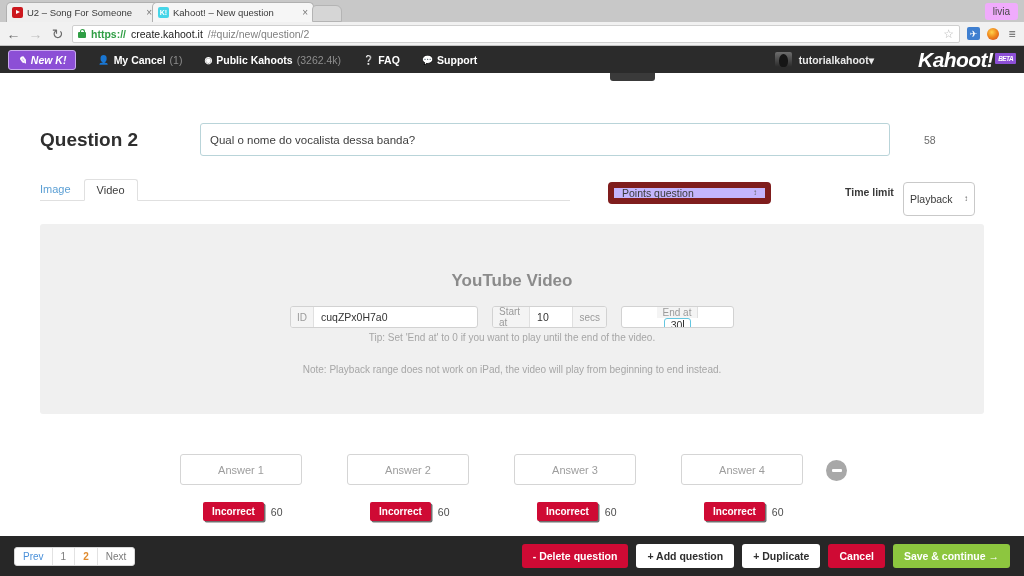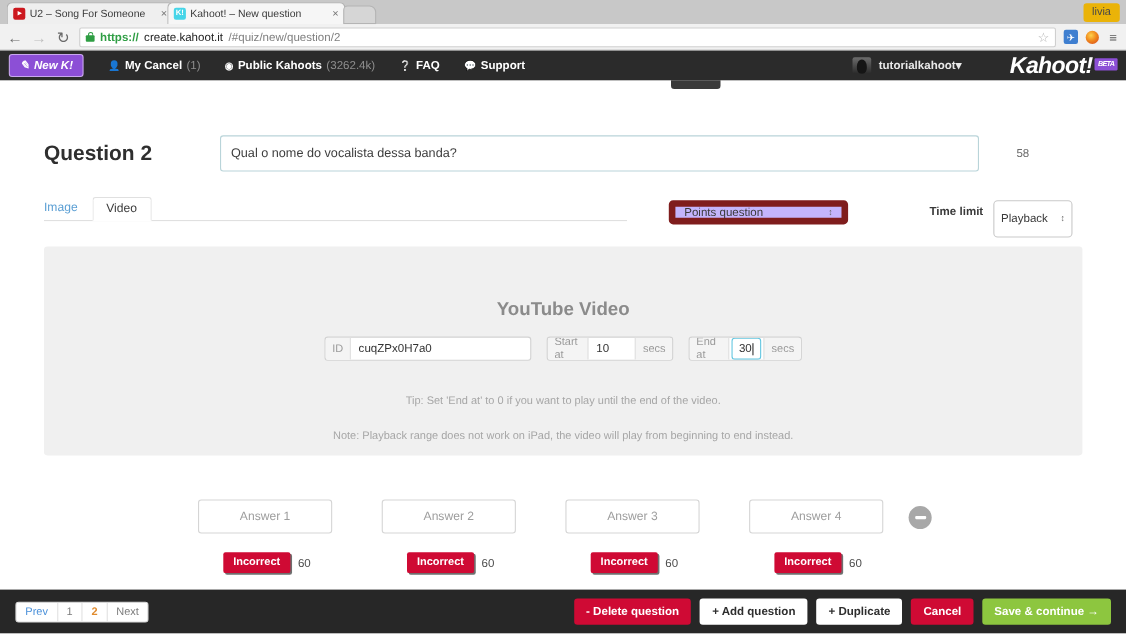--- a/index.html
+++ b/index.html
@@ -31,21 +31,21 @@
   .fav-k { background:#46d5e8; color:#fff; font-size:7px; font-weight:bold;
     display:flex; align-items:center; justify-content:center; }
   .btab .tlabel { overflow:hidden; text-overflow:ellipsis; max-width:112px; }
   .btab .tclose { margin-left:auto; color:#777; font-size:10px; padding-left:4px; }
   .newtab {
     position:absolute; top:5px; left:312px; width:30px; height:17px;
     background:#d6d6d6; border:1px solid #b4b4b4; border-radius:4px 6px 0 0;
   }
   .chrome-user {
     position:absolute; top:3px; right:6px; height:17px; padding:0 8px;
-    background:#eab308; border-radius:3px; color:#484848;
+    background:#f0abfc; border-radius:3px; color:#484848;
     font-size:10px; display:flex; align-items:center;
   }
 
   .omnibar {
     position:absolute; top:22px; left:0; width:1024px; height:24px;
     background:#f1f1f1; border-bottom:1px solid #c3c3c3;
     display:flex; align-items:center; padding:0 6px; gap:7px;
   }
   .navbtn { font-size:14px; color:#6a6a6a; width:15px; text-align:center; line-height:1; }
   .navbtn.dim { color:#bdbdbd; }
@@ -150,27 +150,27 @@
   .yt-fields { display:flex; justify-content:center; align-items:center; gap:0; margin-top:15px; }
   .fld { display:flex; align-items:center; height:22px; border:1px solid #d2d2d2;
     border-radius:3px; background:#fff; overflow:hidden; }
   .fld .pfx { background:#f4f4f4; border-right:1px solid #e0e0e0; color:#9a9a9a;
     font-size:10px; padding:0 6px; height:100%; display:flex; align-items:center; }
   .fld .val { font-size:10.5px; color:#333; padding:0 7px; }
   .fld.id { width:188px; }
   .fld.id .val { flex:1; }
   .fld.start { width:115px; margin-left:14px; }
   .fld.start .val { width:52px; }
-  .fld.end { width:103px; margin-left:14px; }
+  .fld.end { width:113px; margin-left:14px;flex-direction:column; }
   .fld .sfx { background:#f4f4f4; border-left:1px solid #e0e0e0; color:#9a9a9a;
     font-size:10px; padding:0 6px; height:100%; display:flex; align-items:center; margin-left:auto; }
   .inp-focus { border:1px solid #63c6e0; border-radius:3px; height:20px;
     display:flex; align-items:center; padding:0 6px; font-size:10.5px; color:#333; margin:0 2px; }
   .caret { display:inline-block; width:1px; height:11px; background:#333; margin-left:1px; }
-  .yt-tip { text-align:center; font-size:10px; color:#a6a6a6; margin-top:31px; }
+  .yt-tip { text-align:center; font-size:10px; color:#a6a6a6; margin-top:4px; }
   .yt-note { text-align:center; font-size:10px; color:#a6a6a6; margin-top:21px; }
 
   .answers { position:absolute; top:373px; left:180px; width:720px; display:flex; gap:0; }
   .acol { width:167px; margin-right:0; }
   .acol + .acol { margin-left:0; }
   .abox {
     width:122px; height:31px; border:1px solid #d5d5d5; border-radius:3px; background:#fff;
     display:flex; align-items:center; justify-content:center;
     font-size:11px; color:#9d9d9d;
   }

